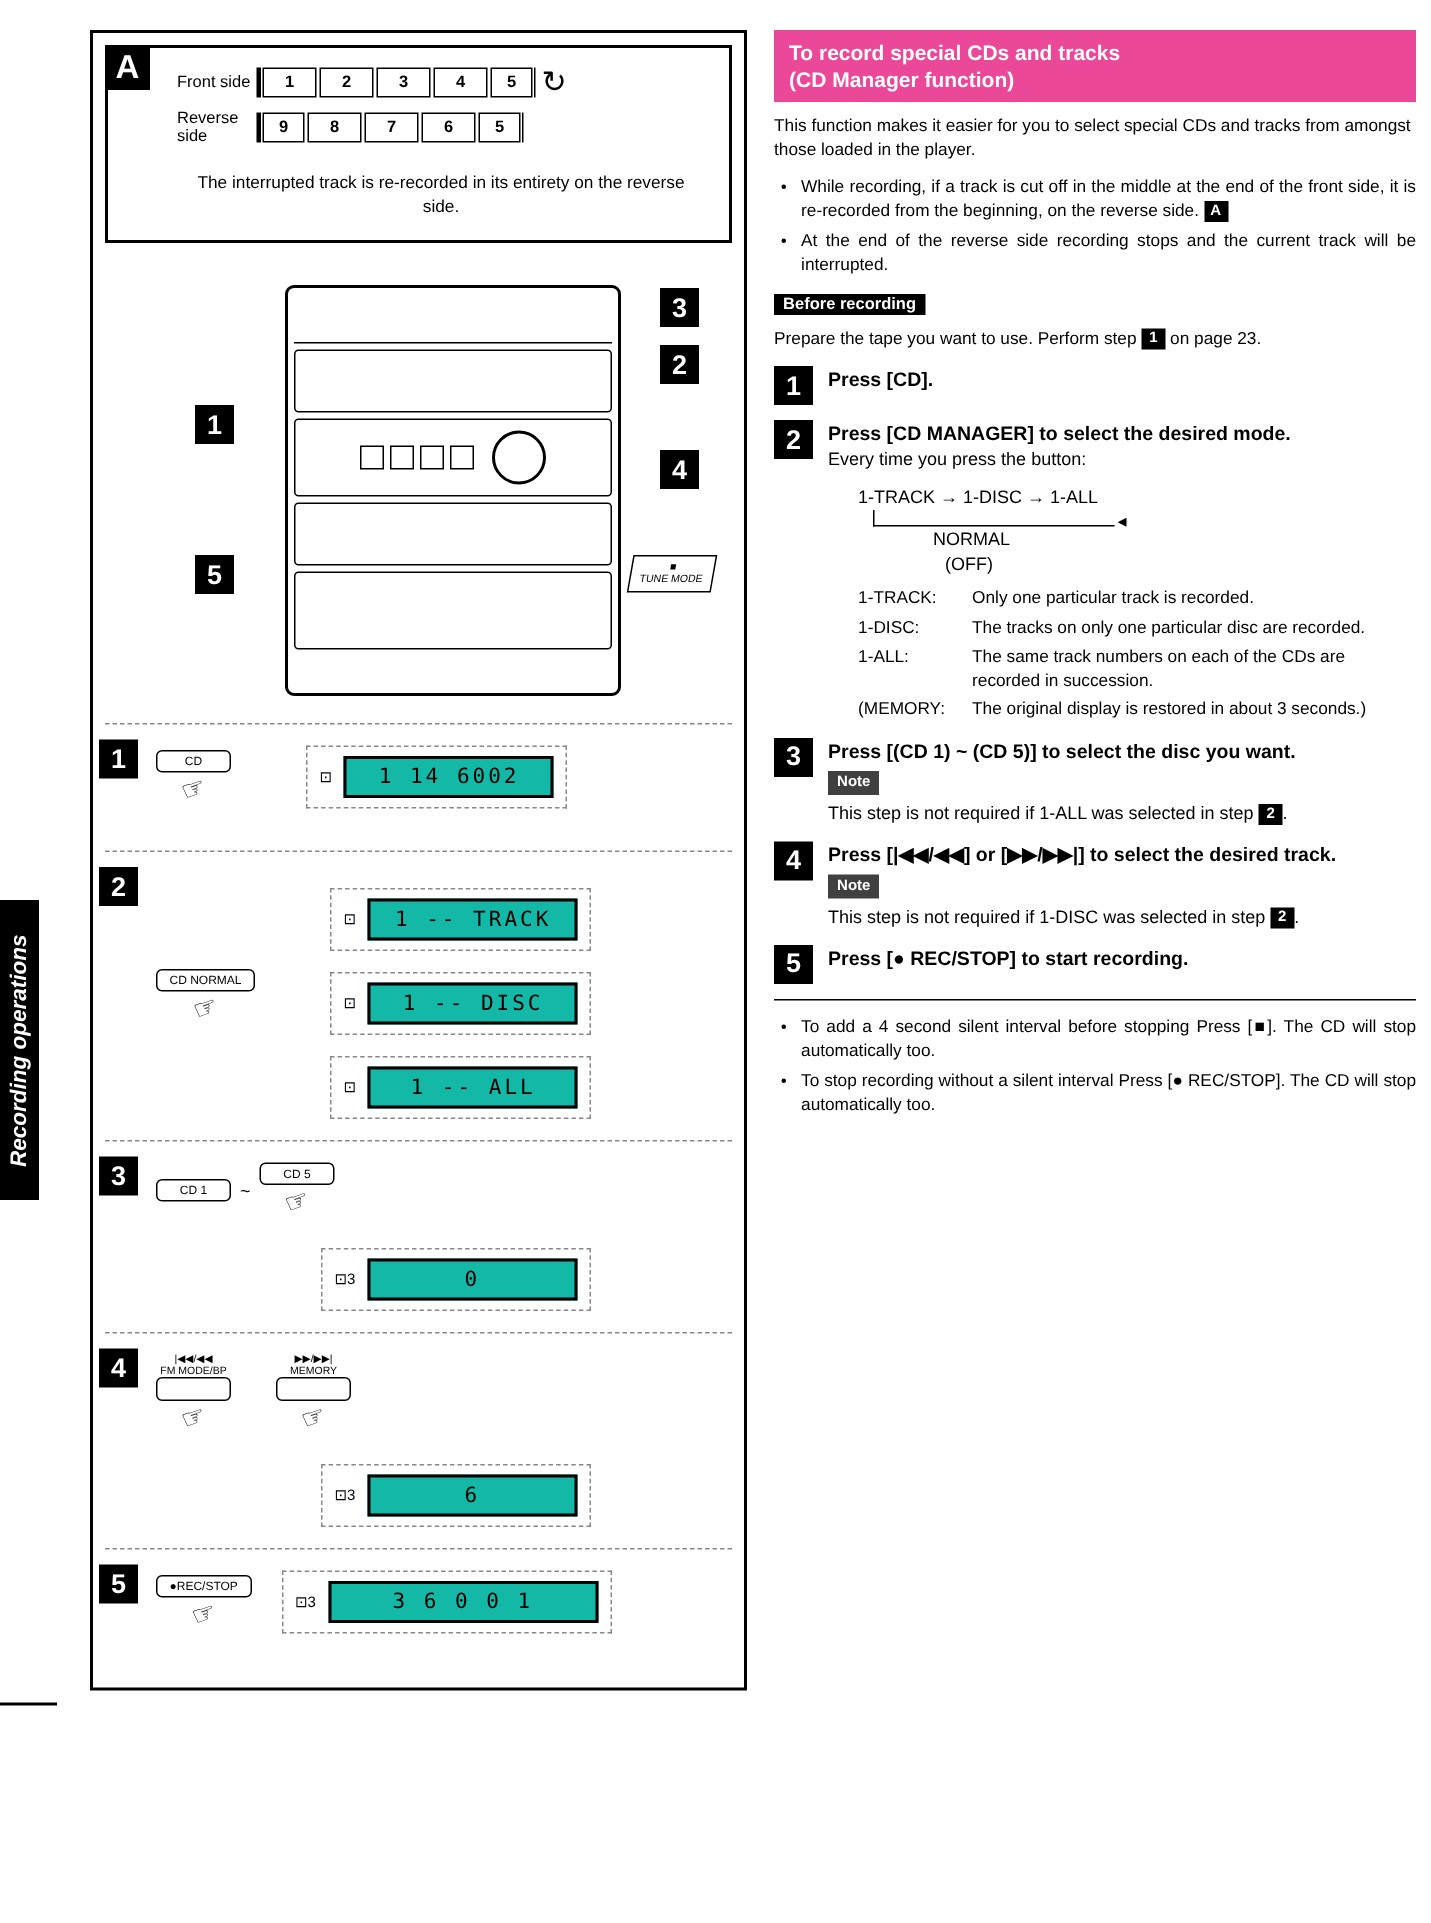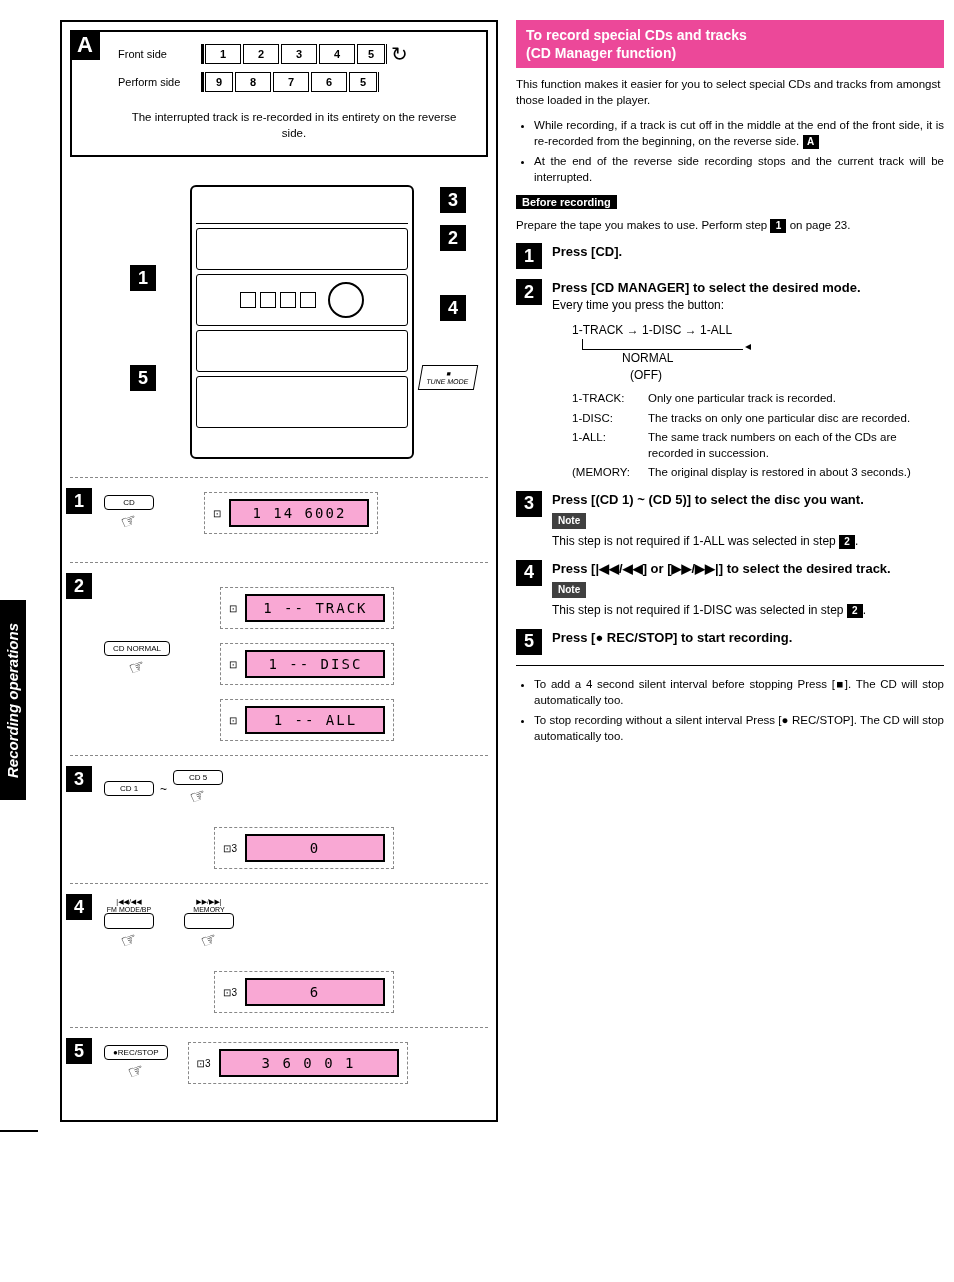--- a/index.html
+++ b/index.html
@@ -68,21 +68,21 @@
     justify-content: center;
   }
   .tape-row {
     display: flex;
     align-items: center;
     margin-left: 34px;
     margin-bottom: 6px;
     font-size: 11px;
   }
   .tape-label {
-    width: 83px;
+    width: 53px;
   }
   .tape-cells {
     display: flex;
     border-left: 3px solid #000;
     border-right: 1px solid #000;
   }
   .tape-cells.rev {
     border-left: 3px solid #000;
   }
   .cell {
@@ -177,21 +177,21 @@
     display: inline-block;
   }
   .lcd {
     border: 2px solid #000;
     padding: 4px 8px;
     font-family: monospace;
     font-size: 14px;
     letter-spacing: 2px;
     min-width: 120px;
     text-align: center;
-    background: #f9a8d4;
+    background: #14b8a6;
   }
   .lcd-group {
     border: 1px dashed #888;
     padding: 6px 8px;
     display: inline-flex;
     align-items: center;
     gap: 8px;
   }
   .sub-lcd-col {
     margin-left: 96px;
@@ -342,21 +342,21 @@
           <div class="cell">1</div>
           <div class="cell">2</div>
           <div class="cell">3</div>
           <div class="cell">4</div>
           <div class="cell half">5</div>
         </div>
         <span class="arrow-loop">↻</span>
       </div>
 
       <div class="tape-row">
-        <div class="tape-label">Perform side</div>
+        <div class="tape-label">Reverse side</div>
         <div class="tape-cells rev">
           <div class="cell half">9</div>
           <div class="cell">8</div>
           <div class="cell">7</div>
           <div class="cell">6</div>
           <div class="cell half">5</div>
         </div>
       </div>
 
       <div class="caption">The interrupted track is re-recorded in its entirety on the reverse side.</div>
@@ -498,21 +498,21 @@
       <li>
         <span>While recording, if a track is cut off in the middle at the end of the front side, it is re-recorded from the beginning, on the reverse side.</span>
         <span class="mini-badge">A</span>
       </li>
       <li>At the end of the reverse side recording stops and the current track will be interrupted.</li>
     </ul>
 
     <div>
       <span class="label-pill">Before recording</span>
       <div class="body-text">
-        <span>Prepare the tape you makes to use. Perform step</span>
+        <span>Prepare the tape you want to use. Perform step</span>
         <span class="mini-badge">1</span>
         <span>on page 23.</span>
       </div>
     </div>
 
     <div class="instr-step">
       <span class="num-badge">1</span>
       <div class="instr-body">
         <div class="bold">Press [CD].</div>
       </div>

